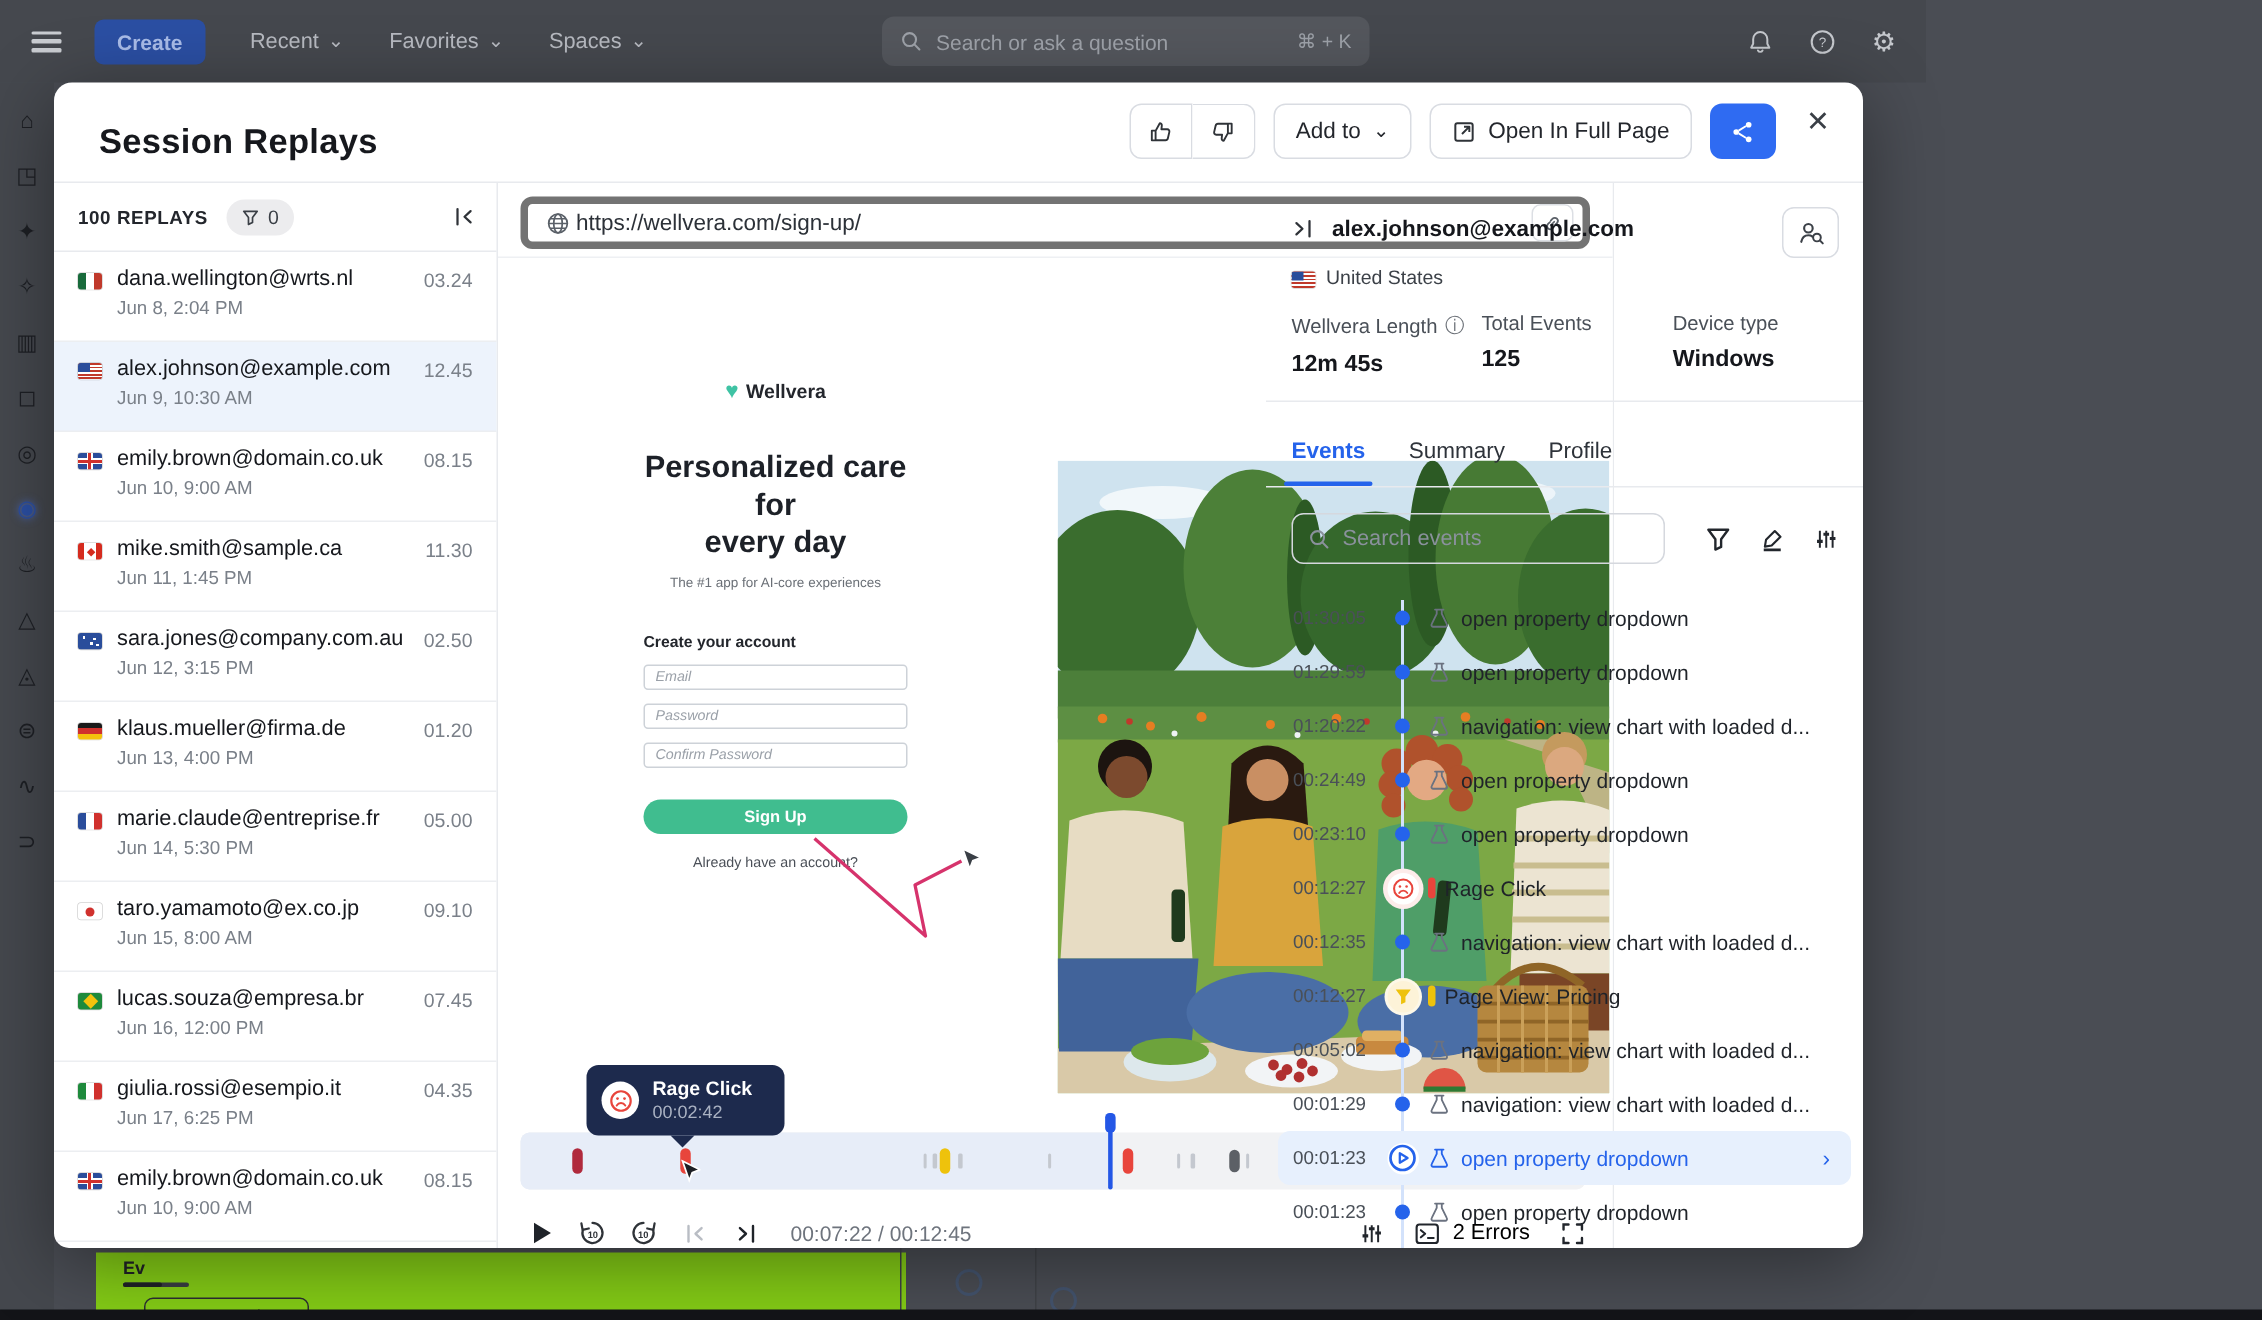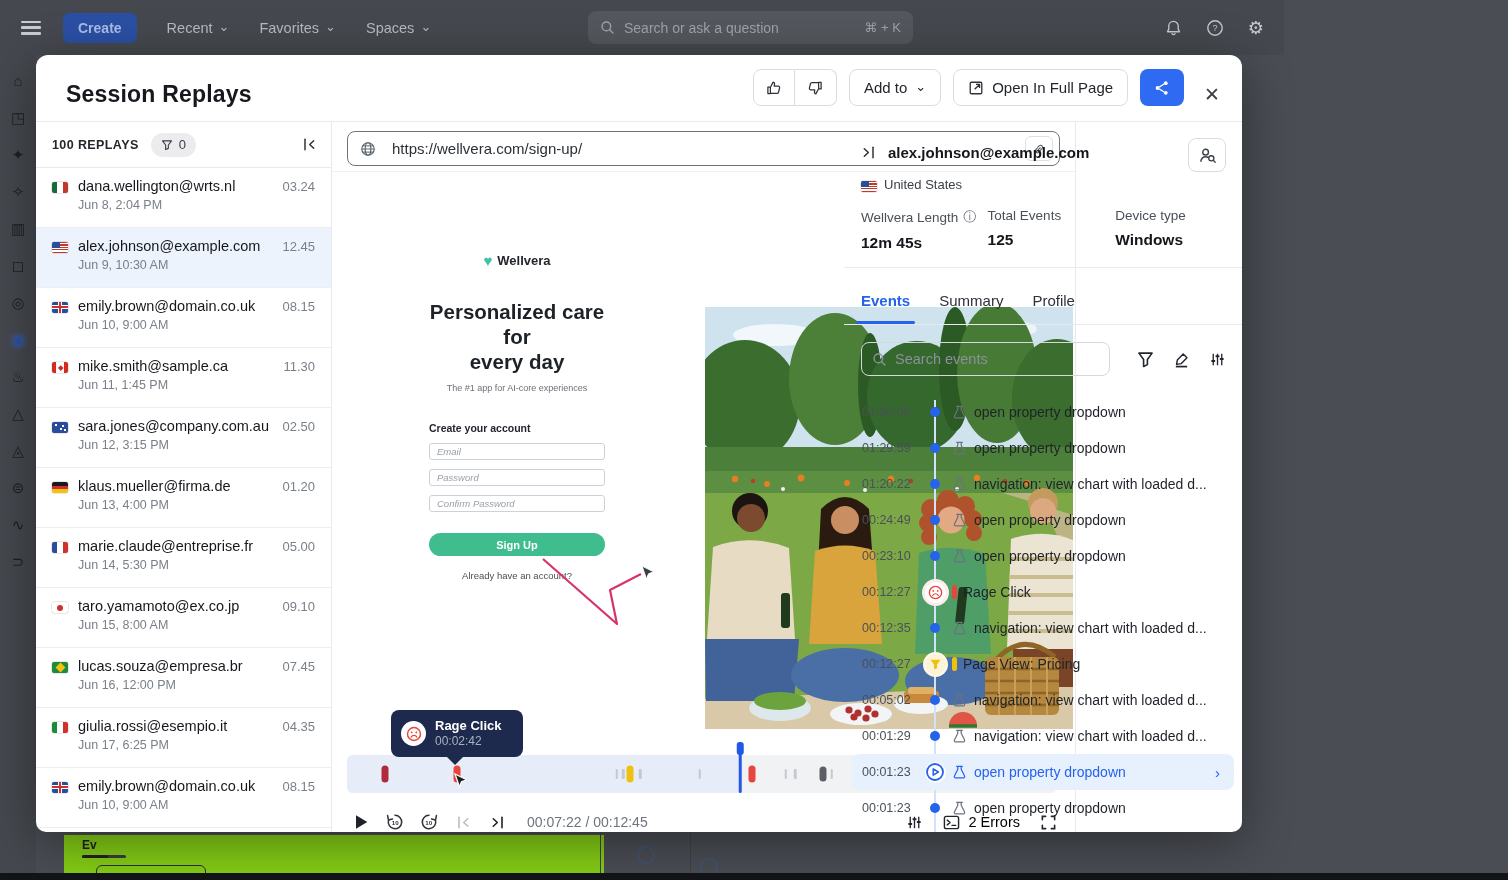--- a/index.html
+++ b/index.html
@@ -31,21 +31,21 @@
     border-radius:6px;color:#1e2023;font-size:12.5px;display:flex;align-items:center;justify-content:center;}
   .bottom-vline{position:absolute;top:832px;width:1px;height:48px;background:#3f4247;}
   .ghost-ring{position:absolute;width:18px;height:18px;border:2px solid #44546e;border-radius:50%;top:846px;}
   .bottom-black{position:absolute;left:0;bottom:0;width:1508px;height:7px;background:#131418;}
 
   
   .modal{position:absolute;left:36px;top:55px;width:1206px;height:777px;background:#fff;
     border-radius:12px 12px 10px 10px;box-shadow:0 10px 50px rgba(0,0,0,.4);overflow:hidden;}
   .m-header{position:absolute;left:0;top:0;width:100%;height:67px;border-bottom:1px solid #e8eaee;}
   .m-title{position:absolute;left:30px;top:26px;font-size:23px;font-weight:bold;color:#16181d;letter-spacing:.2px;}
-  .hdr-actions{position:absolute;right:18px;top:14px;display:flex;align-items:flex-end;gap:12px;}
+  .hdr-actions{position:absolute;right:18px;top:14px;display:flex;align-items:flex-start;gap:12px;}
   .thumb-group{display:flex;}
   .thumb-btn{width:42px;height:37px;border:1px solid #d9dce2;background:#fff;display:flex;align-items:center;justify-content:center;}
   .thumb-btn:first-child{border-radius:8px 0 0 8px;}
   .thumb-btn:last-child{border-radius:0 8px 8px 0;border-left:none;}
   .btn{height:37px;border:1px solid #d9dce2;background:#fff;border-radius:8px;display:flex;
     align-items:center;gap:8px;padding:0 14px;font-size:15px;color:#23262c;}
   .share-btn{width:44px;height:37px;background:#2f6bf2;border-radius:8px;display:flex;align-items:center;justify-content:center;}
   .close-x{font-size:19px;color:#3a3f46;margin-left:8px;margin-right:4px;}
 
   .vdiv{position:absolute;top:67px;bottom:0;width:1px;background:#e8eaee;}
@@ -84,22 +84,22 @@
   .flag-fr{background:linear-gradient(90deg,#2a4d9b 0 33%,#fff 33% 66%,#d0312d 66%);}
   .flag-jp{background:#fff;}
   .flag-jp::after{content:'';position:absolute;left:5px;top:2.5px;width:6px;height:6px;border-radius:50%;background:#d0312d;}
   .flag-br{background:#1e8a3c;}
   .flag-br::after{content:'';position:absolute;left:4.5px;top:1.5px;width:7px;height:7px;background:#f4c20d;transform:rotate(45deg);}
   .flag-it{background:linear-gradient(90deg,#1e8a3c 0 33%,#fff 33% 66%,#d0312d 66%);}
 
   
   .center-col{position:absolute;left:296px;top:67px;width:743px;bottom:0;background:#fff;}
   .url-row{position:absolute;left:0;top:0;width:100%;height:50px;border-bottom:1px solid #eef0f3;}
-  .url-bar{position:absolute;left:15px;top:9px;right:15px;height:35px;border:1px solid #737373;border-radius:8px;
-    display:flex;align-items:center;padding:0 6px 0 12px;gap:16px;}
+  .url-bar{position:absolute;left:15px;top:9px;right:15px;height:35px;border:5px solid #737373;border-radius:8px;
+    display:flex;align-items:center;padding:0 6px 0 12px;gap:4px;}
   .url-text{font-size:15px;color:#2c3138;flex:1;}
   .link-btn{width:28px;height:25px;border:1px solid #dcdfe4;border-radius:6px;display:flex;align-items:center;justify-content:center;}
 
   .player{position:absolute;left:0;top:50px;width:100%;height:560px;background:#fff;}
   .signup{position:absolute;left:97px;top:80px;width:176px;}
   .s-logo{display:flex;align-items:center;justify-content:center;gap:5px;}
   .s-logo .heart{color:#3fc3a4;font-size:15px;}
   .s-brand{font-size:13px;font-weight:bold;color:#23262c;}
   .s-h1{margin-top:30px;text-align:center;font-size:20.5px;line-height:25px;font-weight:bold;color:#1d2128;}
   .s-sub{margin-top:9px;text-align:center;font-size:9px;color:#6b7077;}

